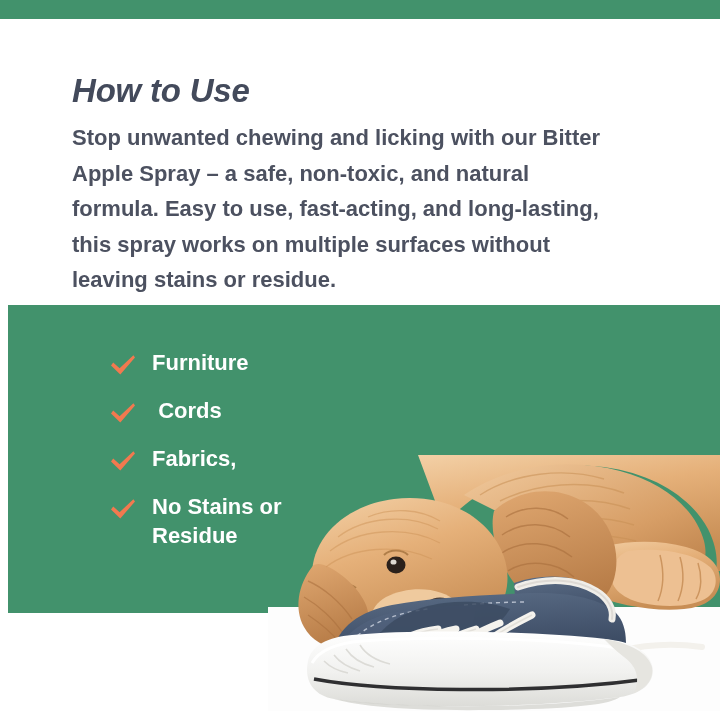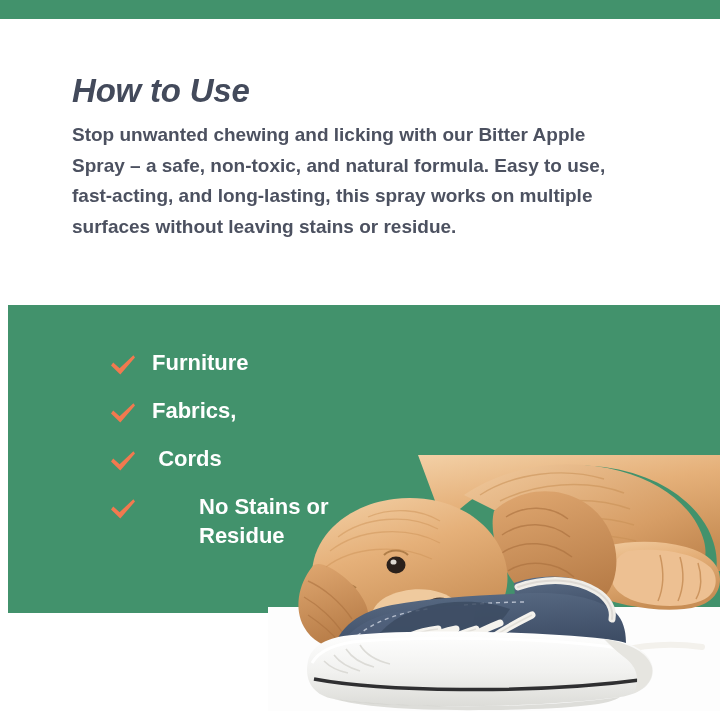--- a/index.html
+++ b/index.html
@@ -37,21 +37,21 @@
   .intro-title {
     font-size: 33px;
     font-weight: 700;
     color: #434A5B;
     letter-spacing: -0.2px;
     line-height: 1.15;
     margin: 0 0 10px 0;
     font-style: italic;
   }
   .intro-body {
-    font-size: 19px;
+    font-size: 22px;
     font-weight: 700;
     color: #4C5160;
     line-height: 1.62;
     margin: 0;
     width: 545px;
   }
 
   
   .green-panel {
     position: absolute;
@@ -70,21 +70,21 @@
     padding: 0;
     list-style: none;
     z-index: 3;
   }
   .feature-item {
     display: flex;
     align-items: flex-start;
     height: 48px;
     margin: 0;
   }
-  .feature-item.tall { height: auto; gap: 47px; }
+  .feature-item.tall { height: auto; }
   .check-icon {
     flex: 0 0 auto;
     width: 30px;
     height: 30px;
     margin-right: 14px;
     margin-top: 2px;
   }
   .check-icon svg { display: block; }
   .feature-label {
     font-size: 22px;
@@ -130,30 +130,30 @@
         </span>
         <span class="feature-label">Furniture</span>
       </li>
 
       <li class="feature-item">
         <span class="check-icon">
           <svg width="30" height="30" viewBox="0 0 30 30">
             <path d="M3 15.5 L5.2 12.4 L11.6 18.2 L25.4 5.2 L27 7.4 L12.3 24.6 Z" fill="#F2794F"></path>
           </svg>
         </span>
-        <span class="feature-label">Fabrics,</span>
+        <span class="feature-label"> Cords</span>
       </li>
 
       <li class="feature-item">
         <span class="check-icon">
           <svg width="30" height="30" viewBox="0 0 30 30">
             <path d="M3 15.5 L5.2 12.4 L11.6 18.2 L25.4 5.2 L27 7.4 L12.3 24.6 Z" fill="#F2794F"></path>
           </svg>
         </span>
-        <span class="feature-label"> Cords</span>
+        <span class="feature-label">Fabrics,</span>
       </li>
 
 
       <li class="feature-item tall">
         <span class="check-icon">
           <svg width="30" height="30" viewBox="0 0 30 30">
             <path d="M3 15.5 L5.2 12.4 L11.6 18.2 L25.4 5.2 L27 7.4 L12.3 24.6 Z" fill="#F2794F"></path>
           </svg>
         </span>
         <span class="feature-label">No Stains or

